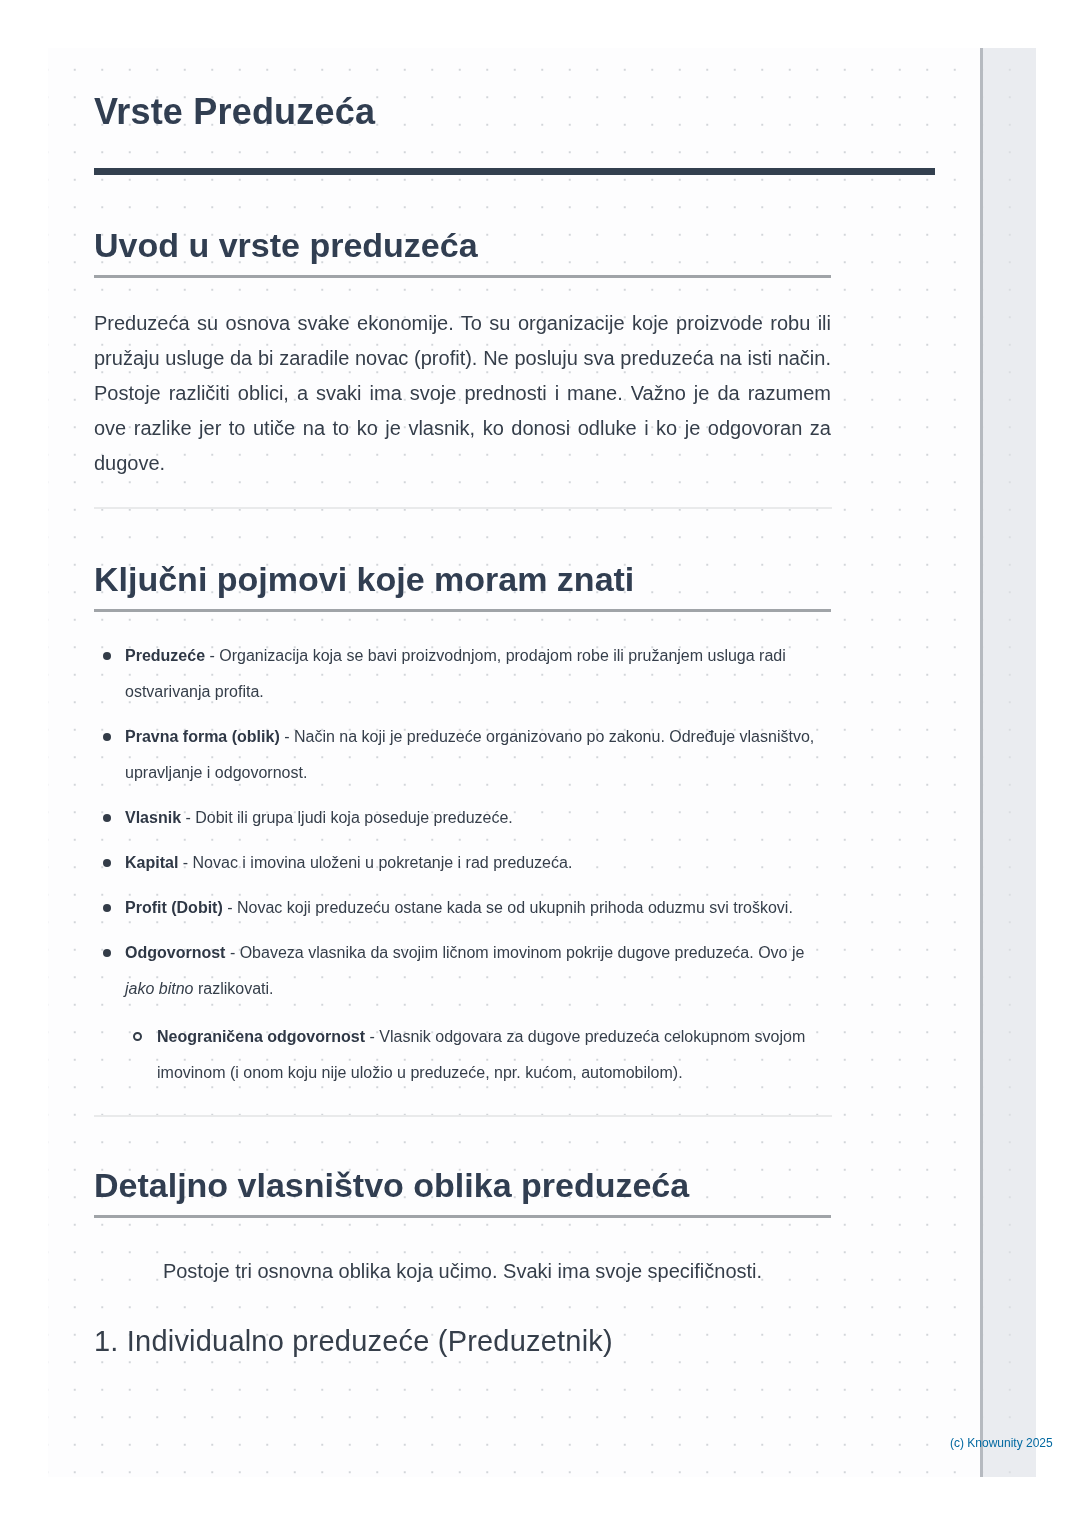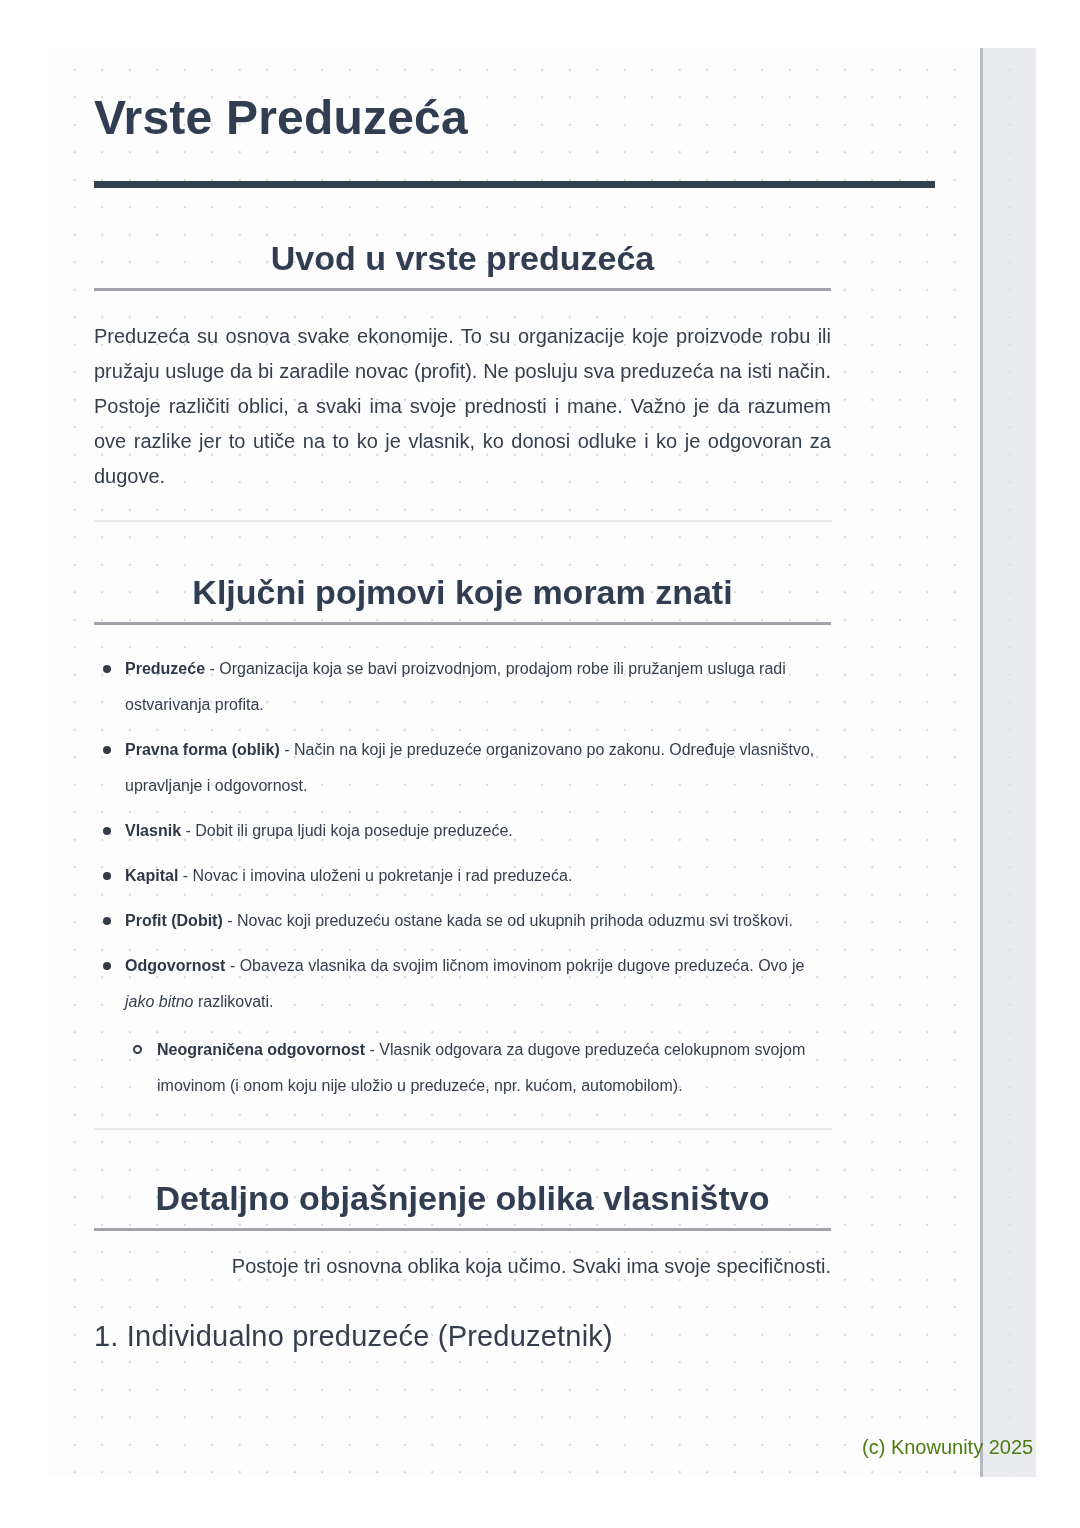--- a/index.html
+++ b/index.html
@@ -34,54 +34,53 @@
   .doc {
     position: absolute;
     left: 46px; top: 0;
     width: 737px;
     padding-top: 44px;
     color: #353e4a;
   }
 
   h1.page-title {
     margin: 0;
-    font-size: 48px;
+    font-size: 36px;
     line-height: 1.1;
     font-weight: bold;
     color: #313e51;
     letter-spacing: 0.2px;
   }
   .title-rule {
     width: 841px; height: 7px;
     background: #33404f;
     margin-top: 36px;
   }
 
   h2.section-heading {
     margin: 0;
     font-size: 34px;
     line-height: 1.18;
     font-weight: bold;
     color: #313e51;
     padding-bottom: 10px;
     border-bottom: 3px solid #a0a4a8;
-    text-align: center;
   }
   .s1 h2 { margin-top: 50px; }
   .s2 h2 { margin-top: 50px; }
   .s3 h2 { margin-top: 48px; }
 
   p.body-par {
     margin: 28px 0 0 0;
     font-size: 20px;
     line-height: 35px;
     text-align: justify;
     color: #353e4a;
   }
-  .s3 p.body-par { margin-top: 18px; text-align: right; }
+  .s3 p.body-par { margin-top: 36px; text-align: center; }
 
   .divider {
     height: 2px;
     background: #e9eaeb;
     width: 738px;
   }
   .divider.d1 { margin-top: 26px; }
   .divider.d2 { margin-top: 24px; }
 
   .term-list { margin-top: 26px; }
@@ -114,23 +113,23 @@
     font-size: 29px;
     line-height: 1.25;
     font-weight: normal;
     color: #58627
 4;
     letter-spacing: 0.2px;
   }
 
   .copyright {
     position: absolute;
-    left: 862px; top: 1436px;
-    font-size: 20px;
-    color: #4d7c0f;
+    left: 950px; top: 1436px;
+    font-size: 12px;
+    color: #0369a1;
     z-index: 5;
     white-space: nowrap;
   }
 </style>
 </head>
 <body>
 
 <div class="sheet">
   <div class="edge-strip"></div>
 
@@ -186,21 +185,21 @@
             <div class="li-text"><b>Neograničena odgovornost</b><span> - </span><span>Vlasnik odgovara za dugove preduzeća celokupnom svojom imovinom (i onom koju nije uložio u preduzeće, npr. kućom, automobilom).</span></div>
           </div>
 
         </div>
 
       </div>
       <div class="divider d2"></div>
     </section>
 
     <section class="s3">
-      <h2 class="section-heading">Detaljno objašnjenje oblika vlasništvo</h2>
+      <h2 class="section-heading">Detaljno vlasništvo oblika preduzeća</h2>
       <p class="body-par">Postoje tri osnovna oblika koja učimo. Svaki ima svoje specifičnosti.</p>
       <h3 class="sub-heading">1. Individualno preduzeće (Preduzetnik)</h3>
     </section>
 
   </div>
 </div>
 
 <div class="copyright">(c) Knowunity 2025</div>
 
 </body></html>

